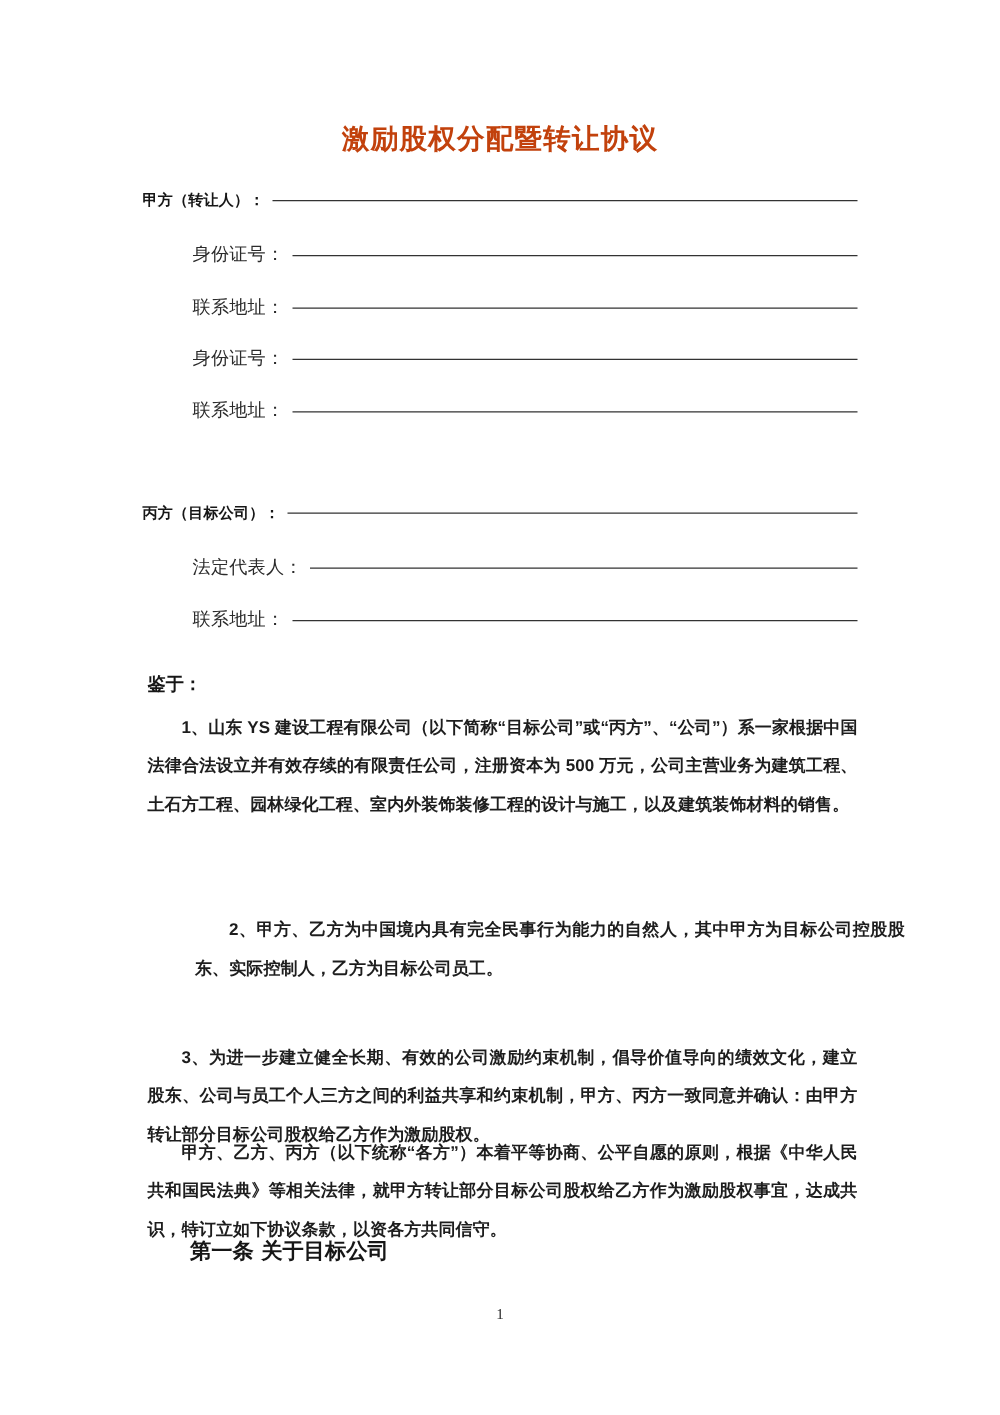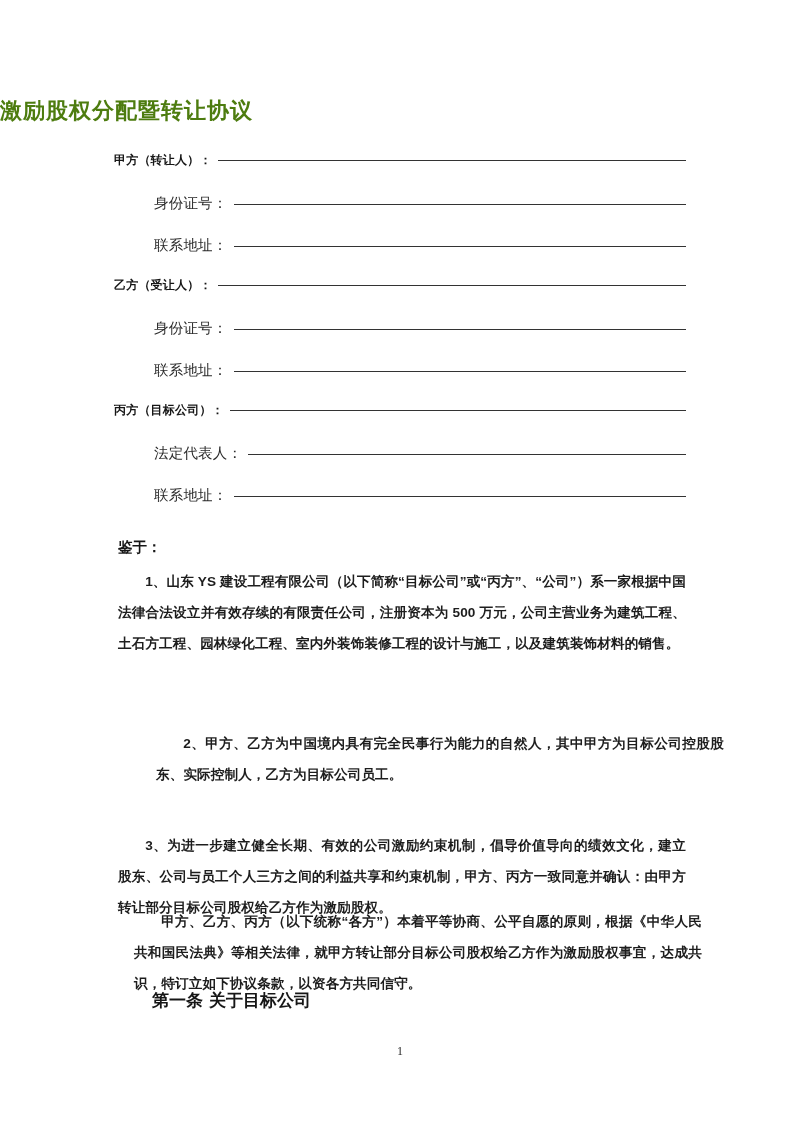--- a/index.html
+++ b/index.html
@@ -23,26 +23,26 @@
     background: #ffffff;
     box-sizing: border-box;
   }
 
   
   .doc-title {
     position: absolute;
     left: 0;
     right: 0;
     top: 96px;
-    text-align: left;
+    text-align: center;
     font-family: "DejaVu Sans", "Liberation Sans", sans-serif;
     font-weight: bold;
     font-size: 22px;
     letter-spacing: 1px;
-    color: #4d7c0f;
+    color: #c2410c;
   }
 
   
   .party-block {
     position: absolute;
     left: 114px;
     width: 572px;
   }
   #party-block-jia { top: 152px; }
   #party-block-yi  { top: 277px; }
@@ -100,21 +100,21 @@
     line-height: 31px;
     text-align: justify;
     text-justify: inter-ideograph;
     text-indent: 2em;
     color: #1d1d1d;
     letter-spacing: 0.1px;
   }
   #para-1 { top: 566px; }
   #para-2 { top: 728px; margin-left: 38px; }
   #para-3 { top: 783px; margin-top: 47px; }
-  #para-4 { top: 906px; margin-left: 16px; }
+  #para-4 { top: 906px; }
 
   .clause-head {
     position: absolute;
     left: 118px;
     top: 989px;
     width: 568px;
     text-indent: 2em;
     font-family: "DejaVu Sans", "Liberation Sans", sans-serif;
     font-weight: bold;
     font-size: 17px;
@@ -148,24 +148,20 @@
       <span class="field-label">身份证号：</span>
       <span class="field-line"></span>
     </div>
     <div class="field-row sub">
       <span class="field-label">联系地址：</span>
       <span class="field-line"></span>
     </div>
   </div>
 
   <div class="party-block" id="party-block-yi">
-    <div class="field-row">
-      <span class="field-label">乙方（受让人）：</span>
-      <span class="field-line"></span>
-    </div>
     <div class="field-row sub">
       <span class="field-label">身份证号：</span>
       <span class="field-line"></span>
     </div>
     <div class="field-row sub">
       <span class="field-label">联系地址：</span>
       <span class="field-line"></span>
     </div>
   </div>
 

